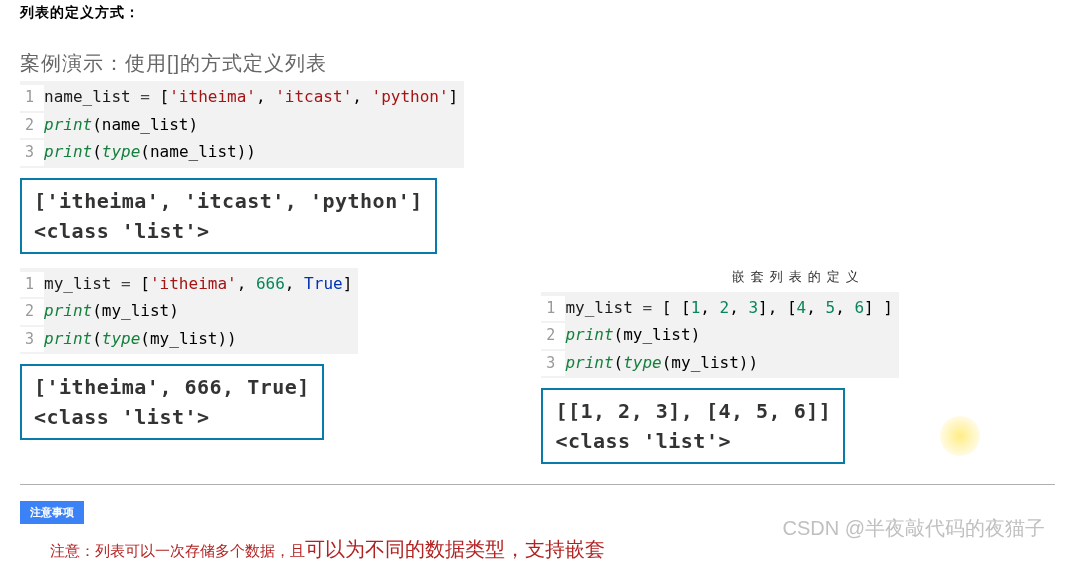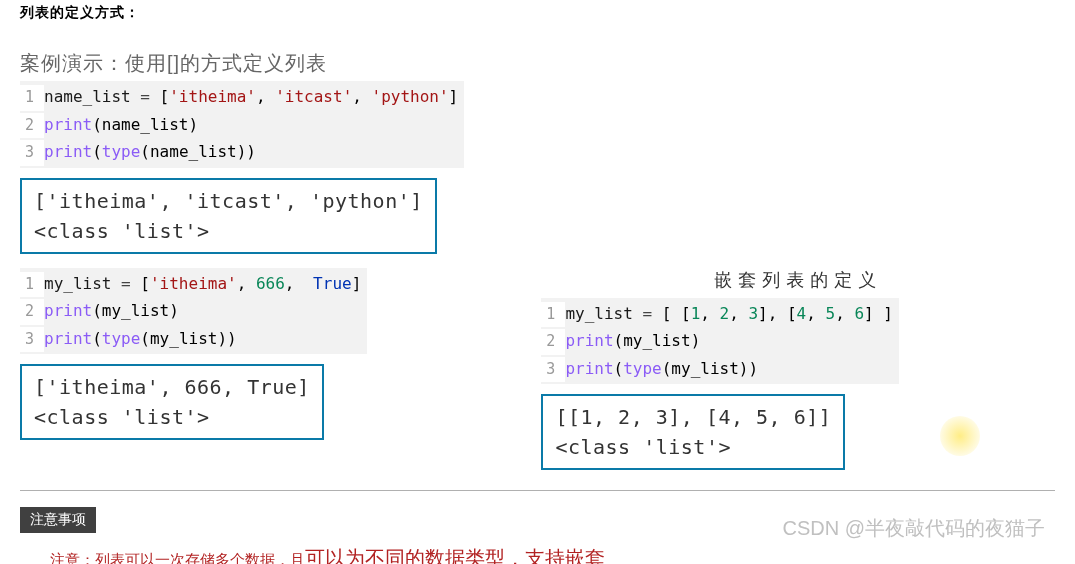--- a/index.html
+++ b/index.html
@@ -47,65 +47,67 @@
       font-size: 15px;
       background: #fff;
       flex-shrink: 0;
     }
     .code-text { white-space: pre; }
     .tok-var { color: #1a1a1a; text-align: right; }
     .tok-op  { color: #444; }
     .tok-br  { color: #000; }
     .tok-str { color: #a31515; }
     .tok-num { color: #098658; }
-    .tok-bool{ color: #0033b3; margin-left: 9px; }
-    .tok-fn  { color: #8b5cf6; }
+    .tok-bool{ color: #0033b3; }
+    .tok-fn  { color: #15803d; font-style: italic; }
 
     .output-box {
       border: 2px solid #0a7aa8;
       padding: 6px 12px;
       font-family: "Consolas", "Menlo", monospace;
       font-size: 20px;
       line-height: 1.5;
       display: inline-block;
       margin-top: 10px;
       letter-spacing: 0.5px;
       background: #fff;
+      font-weight: bold;
     }
     .output-box pre { white-space: pre; font-family: inherit; }
 
     .left-col { width: 520px; }
     .two-col {
       display: flex;
       gap: 120px;
       margin-top: 14px;
       align-items: flex-start;
     }
     .right-col { position: relative; }
 
     .sub-heading {
-      font-size: 18px;
+      font-size: 13px;
       color: #333;
       text-align: center;
       letter-spacing: 6px;
       margin-bottom: 6px;
     }
 
     .divider {
       border-bottom: 1px solid #b0b0b0;
       margin-top: 20px;
     }
     .notice-tag {
-      background: #404040;
+      background: #3b82f6;
       color: #fff;
       display: inline-block;
       padding: 4px 10px;
-      font-size: 14px;
+      font-size: 11px;
       margin-top: 16px;
       margin-bottom: 12px;
+      font-weight: bold;
     }
     .notice-text {
       color: #b22222;
       font-size: 15px;
       padding-left: 30px;
     }
     .notice-text .big {
       font-size: 20px;
     }
     .watermark {

